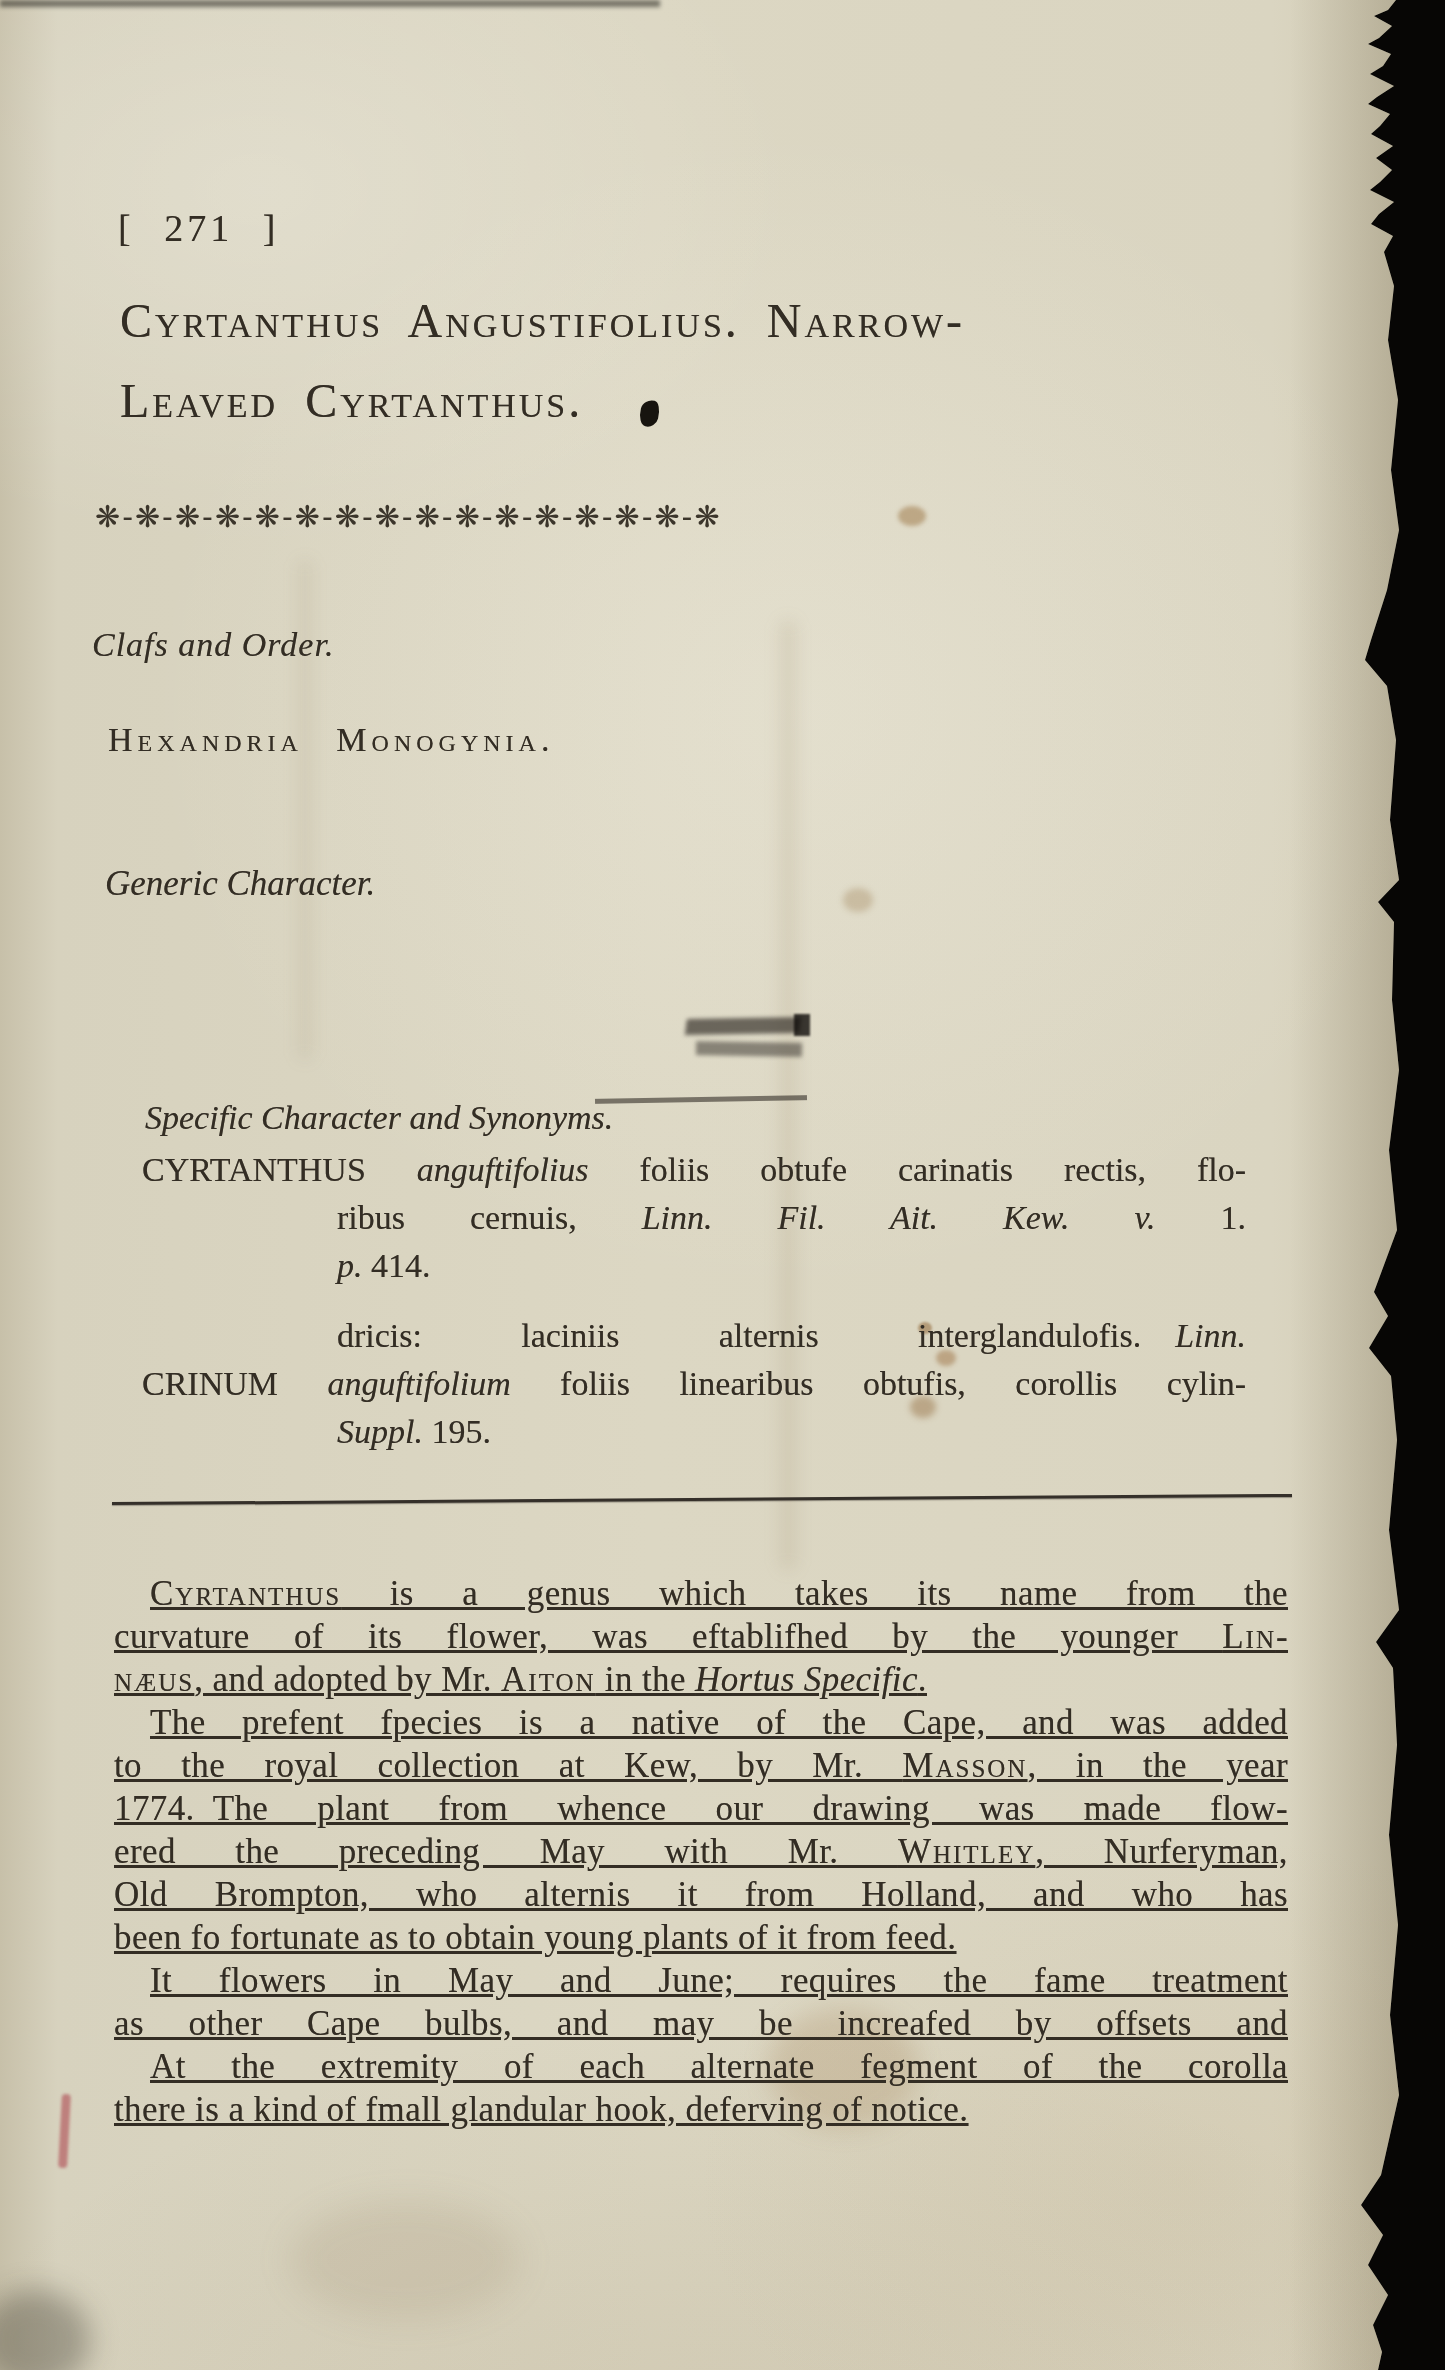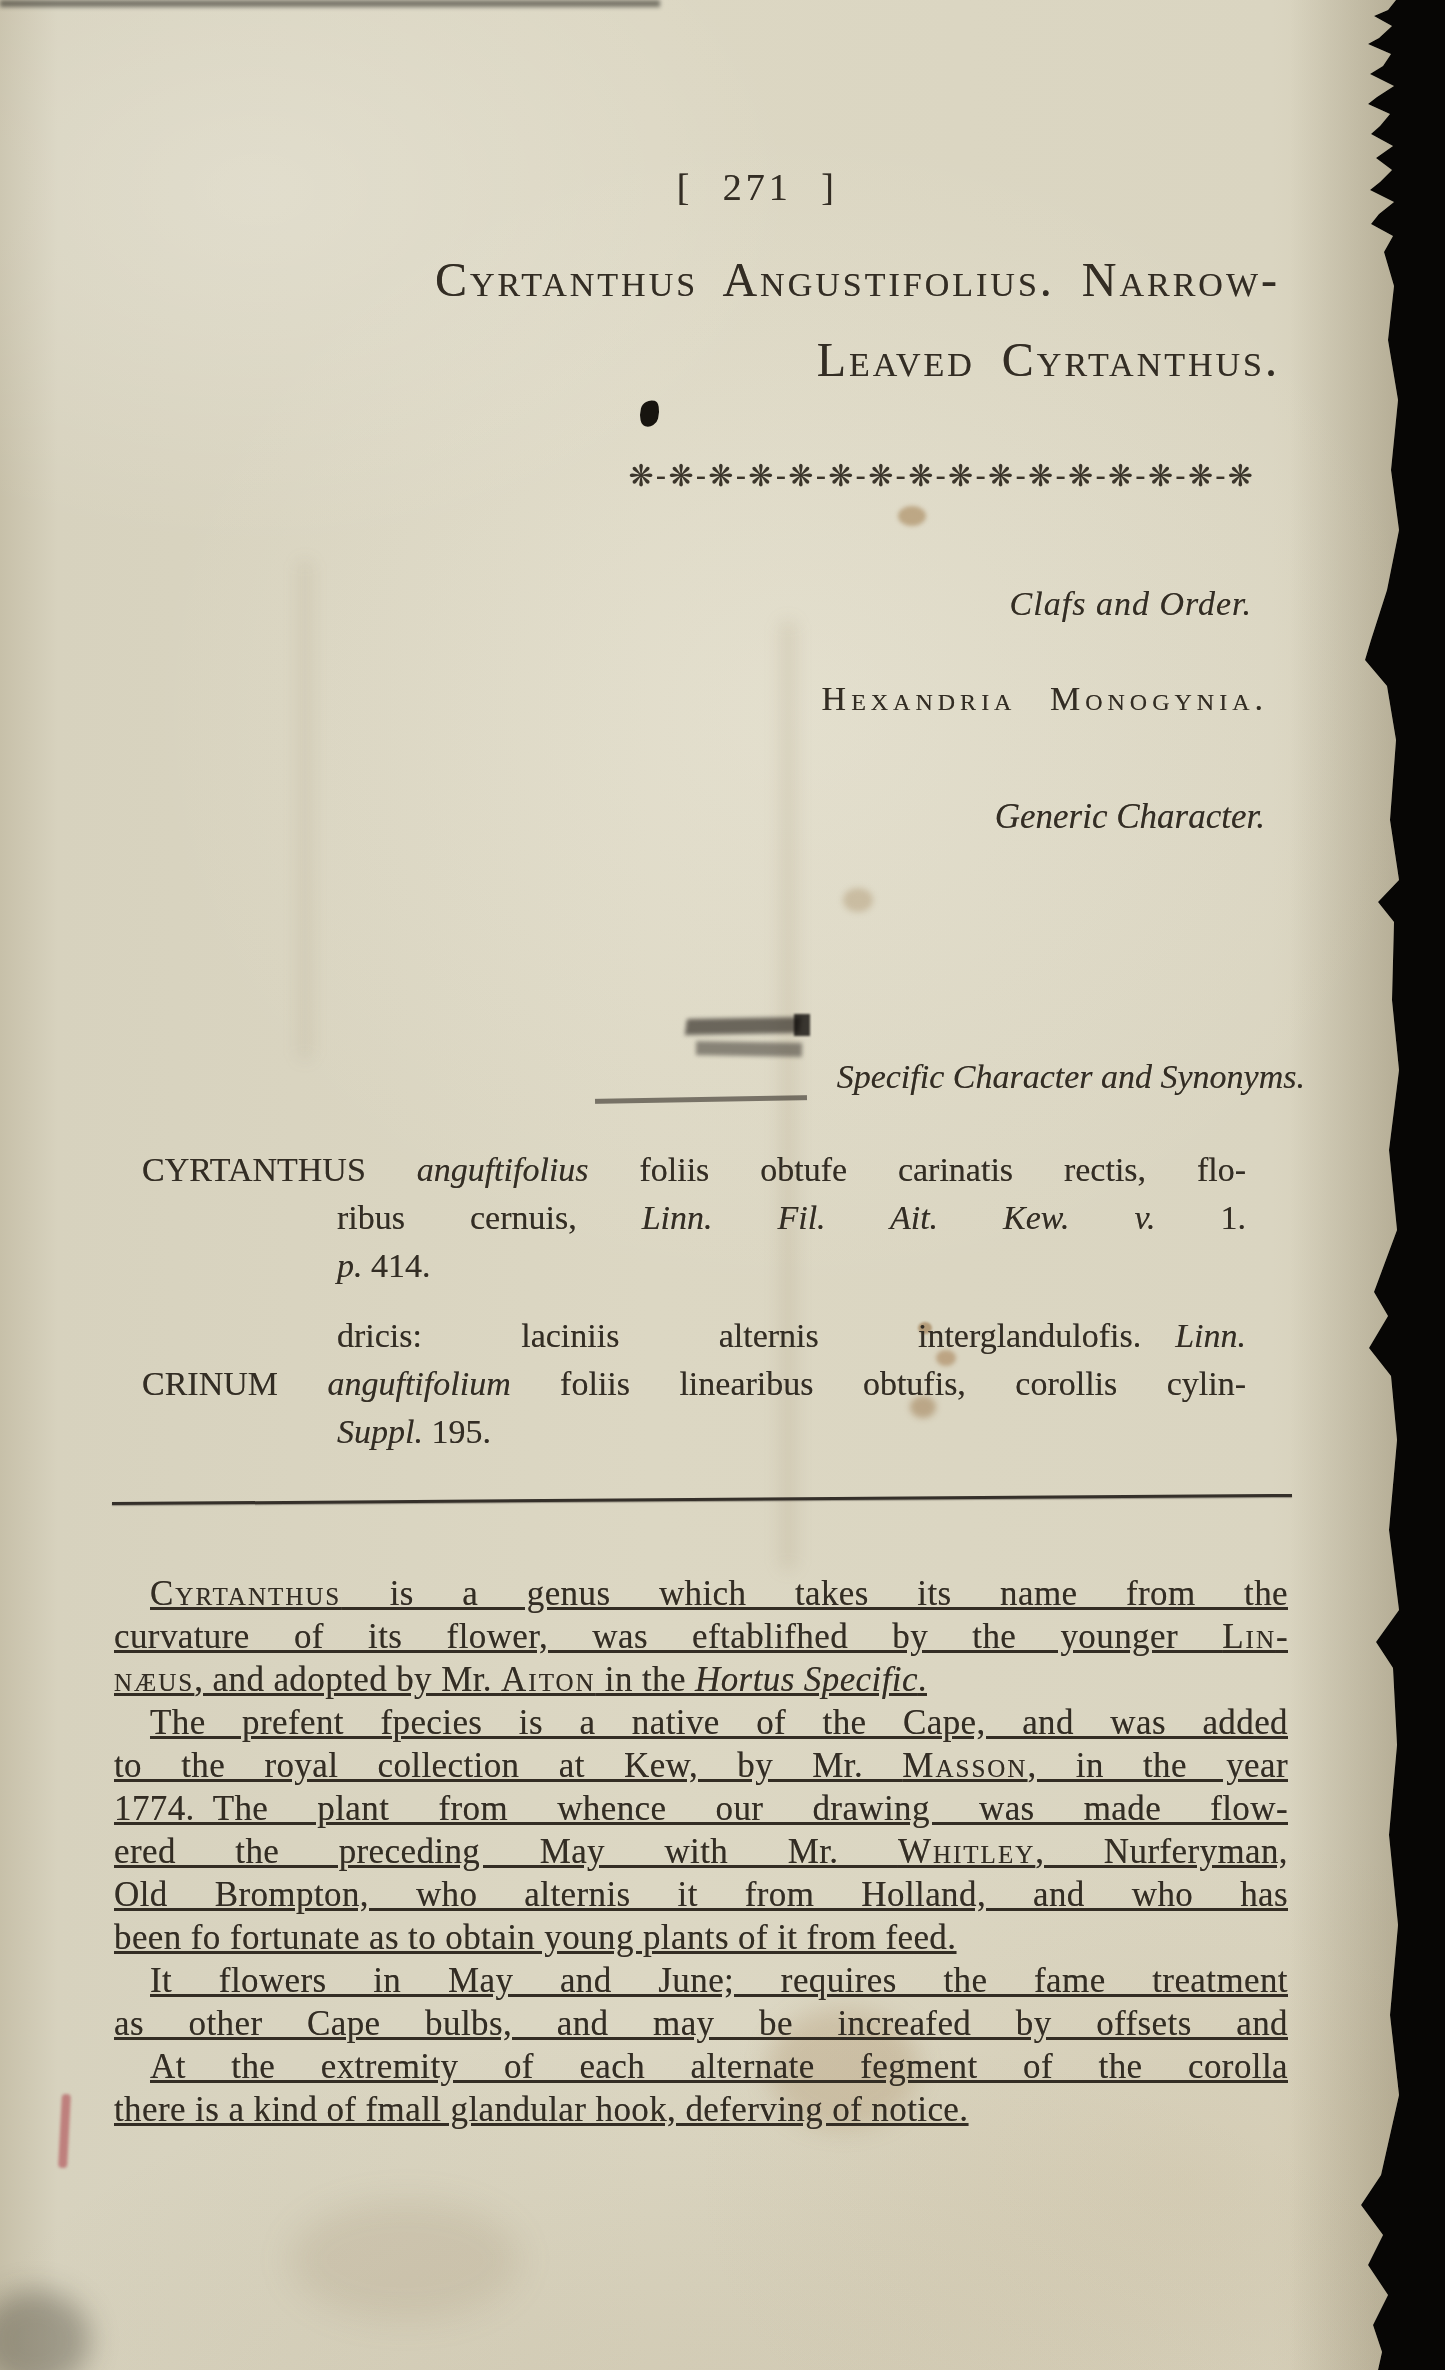--- a/index.html
+++ b/index.html
@@ -26,34 +26,34 @@
       1384px 252px,1394px 286px,1388px 340px,1398px 400px,1391px 470px,1399px 530px,
       1387px 590px,1371px 640px,1365px 660px,1387px 686px,1396px 740px,1390px 820px,
       1399px 880px,1378px 902px,1394px 922px,1392px 1000px,1399px 1070px,1389px 1150px,
       1397px 1230px,1374px 1292px,1388px 1316px,1369px 1348px,1391px 1376px,1397px 1440px,
       1389px 1530px,1399px 1610px,1376px 1642px,1393px 1668px,1397px 1745px,1389px 1835px,
       1398px 1925px,1390px 2015px,1399px 2095px,1381px 2175px,1361px 2205px,1383px 2235px,
       1368px 2265px,1388px 2295px,1373px 2325px,1382px 2352px,1378px 2370px,0px 2370px
     );
   }
   .abs{position:absolute;}
-  .center{text-align:right;}
+  .center{text-align:left;margin-top:41px;}
   .ink{color:#332d24;text-shadow:0 0 0.6px rgba(51,45,36,.55);}
   .sc{font-variant:small-caps;letter-spacing:2px;}
   .it{font-style:italic;}
 
   .pageno{left:118px;top:165px;width:720px;font-size:38px;letter-spacing:4px;word-spacing:16px;}
   .title{left:120px;top:240px;width:1160px;font-size:48px;line-height:80px;
          font-variant:small-caps;letter-spacing:3px;word-spacing:12px;}
   .ornaments{left:95px;top:458px;width:1160px;font-size:30px;letter-spacing:2px;
              font-family:"DejaVu Sans",sans-serif;color:#3b352b;}
   .clafs{left:92px;top:585px;width:1160px;font-size:34px;font-style:italic;letter-spacing:1px;}
   .hexandria{left:108px;top:680px;width:1160px;font-size:34px;font-variant:small-caps;
              letter-spacing:5px;word-spacing:20px;}
-  .generic-h{left:105px;top:797px;width:1160px;font-size:35px;font-style:italic;}
+  .generic-h{left:105px;top:823px;width:1160px;font-size:35px;font-style:italic;}
   .specific-h{left:145px;top:1058px;width:1160px;font-size:34px;font-style:italic;}
 
   .corblock{left:142px;top:902px;width:1104px;font-size:34px;line-height:48px;}
   .cyrblock{left:142px;top:1146px;width:1104px;font-size:34px;line-height:48px;}
   .crinblock{left:142px;top:1312px;width:1104px;font-size:34px;line-height:48px;}
   .bodyblock{left:114px;top:1572px;width:1174px;font-size:35px;line-height:43px;letter-spacing:.4px;text-decoration:underline;}
 
   .tline{text-align:justify;text-align-last:justify;}
   .tline.endl{text-align-last:left;}
   .tline.ind{text-indent:36px;}

